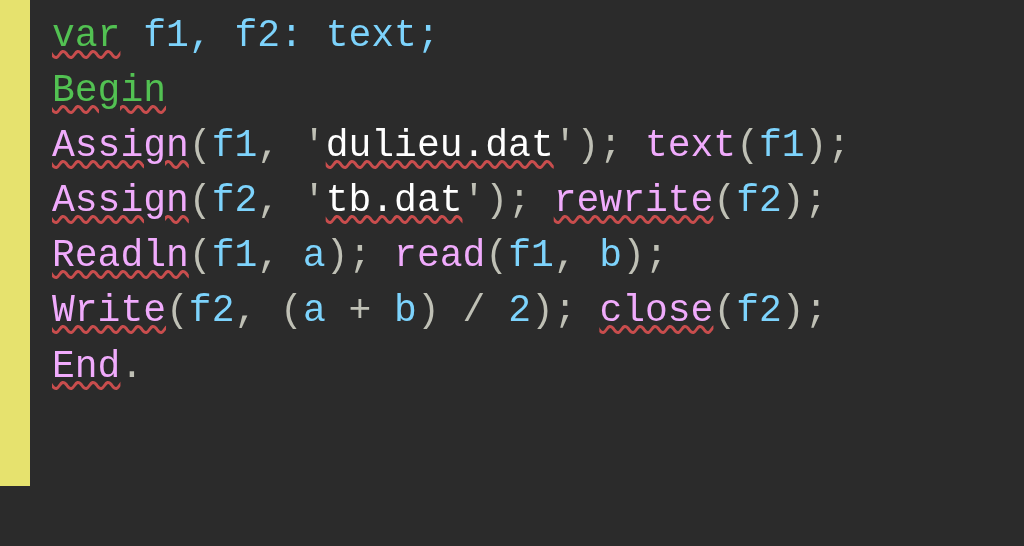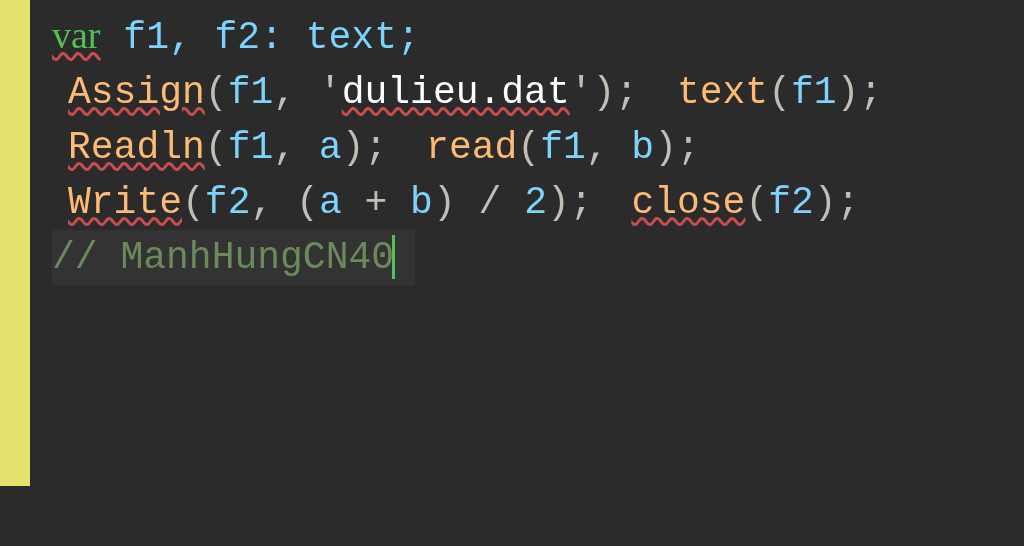--- a/index.html
+++ b/index.html
@@ -26,23 +26,23 @@
     .code-area {
       flex: 1;
       padding: 8px 0 0 22px;
       color: #bfc0b5;
       position: relative;
     }
     .line {
       white-space: pre;
       position: relative;
     }
-    .keyword { color: #52c152; font-weight: 500; font-family: Liberation Serif, serif; }
+    .keyword { color: #52c152; font-weight: 500; }
     .identifier { color: #7dd3fc; }
-    .func { color: #fdba74; margin-left: 16px; }
+    .func { color: #f0abfc; }
     .string { color: #ffffff; }
     .punct { color: #bfc0b5; }
     .comment { color: #6a8a5a; }
     .squiggle-wave {
       position: relative;
       display: inline-block;
       text-decoration-line: underline;
       text-decoration-style: wavy;
       text-decoration-color: #c94d4d;
       text-decoration-thickness: 3px;
@@ -62,18 +62,20 @@
       padding-right: 20px;
     }
   </style>
 </head>
 <body>
 
 <div class="editor">
   <div class="gutter"></div>
   <div class="code-area">
     <div class="line"><span class="keyword squiggle-wave">var</span><span class="identifier"> f1, f2: text;</span></div>
+    <div class="line"><span class="keyword squiggle-wave">Begin</span></div>
     <div class="line"><span class="func squiggle-wave">Assign</span><span class="punct">(</span><span class="identifier">f1</span><span class="punct">, '</span><span class="string squiggle-wave">dulieu.dat</span><span class="punct">'); </span><span class="func">text</span><span class="punct">(</span><span class="identifier">f1</span><span class="punct">);</span></div>
+    <div class="line"><span class="func squiggle-wave">Assign</span><span class="punct">(</span><span class="identifier">f2</span><span class="punct">, '</span><span class="string squiggle-wave">tb.dat</span><span class="punct">'); </span><span class="func squiggle-wave">rewrite</span><span class="punct">(</span><span class="identifier">f2</span><span class="punct">);</span></div>
     <div class="line"><span class="func squiggle-wave">Readln</span><span class="punct">(</span><span class="identifier">f1</span><span class="punct">, </span><span class="identifier">a</span><span class="punct">); </span><span class="func">read</span><span class="punct">(</span><span class="identifier">f1</span><span class="punct">, </span><span class="identifier">b</span><span class="punct">);</span></div>
     <div class="line"><span class="func squiggle-wave">Write</span><span class="punct">(</span><span class="identifier">f2</span><span class="punct">, (</span><span class="identifier">a</span><span class="punct"> + </span><span class="identifier">b</span><span class="punct">) / </span><span class="identifier">2</span><span class="punct">); </span><span class="func squiggle-wave">close</span><span class="punct">(</span><span class="identifier">f2</span><span class="punct">);</span></div>
-    <div class="line"><span class="hl-line"><span class="comment">// ManhHungCN40</span><span class="cursor"></span></span></div>
+    <div class="line"><span class="func squiggle-wave">End</span><span class="punct">.</span></div>
   </div>
 </div>
 
 </body></html>

